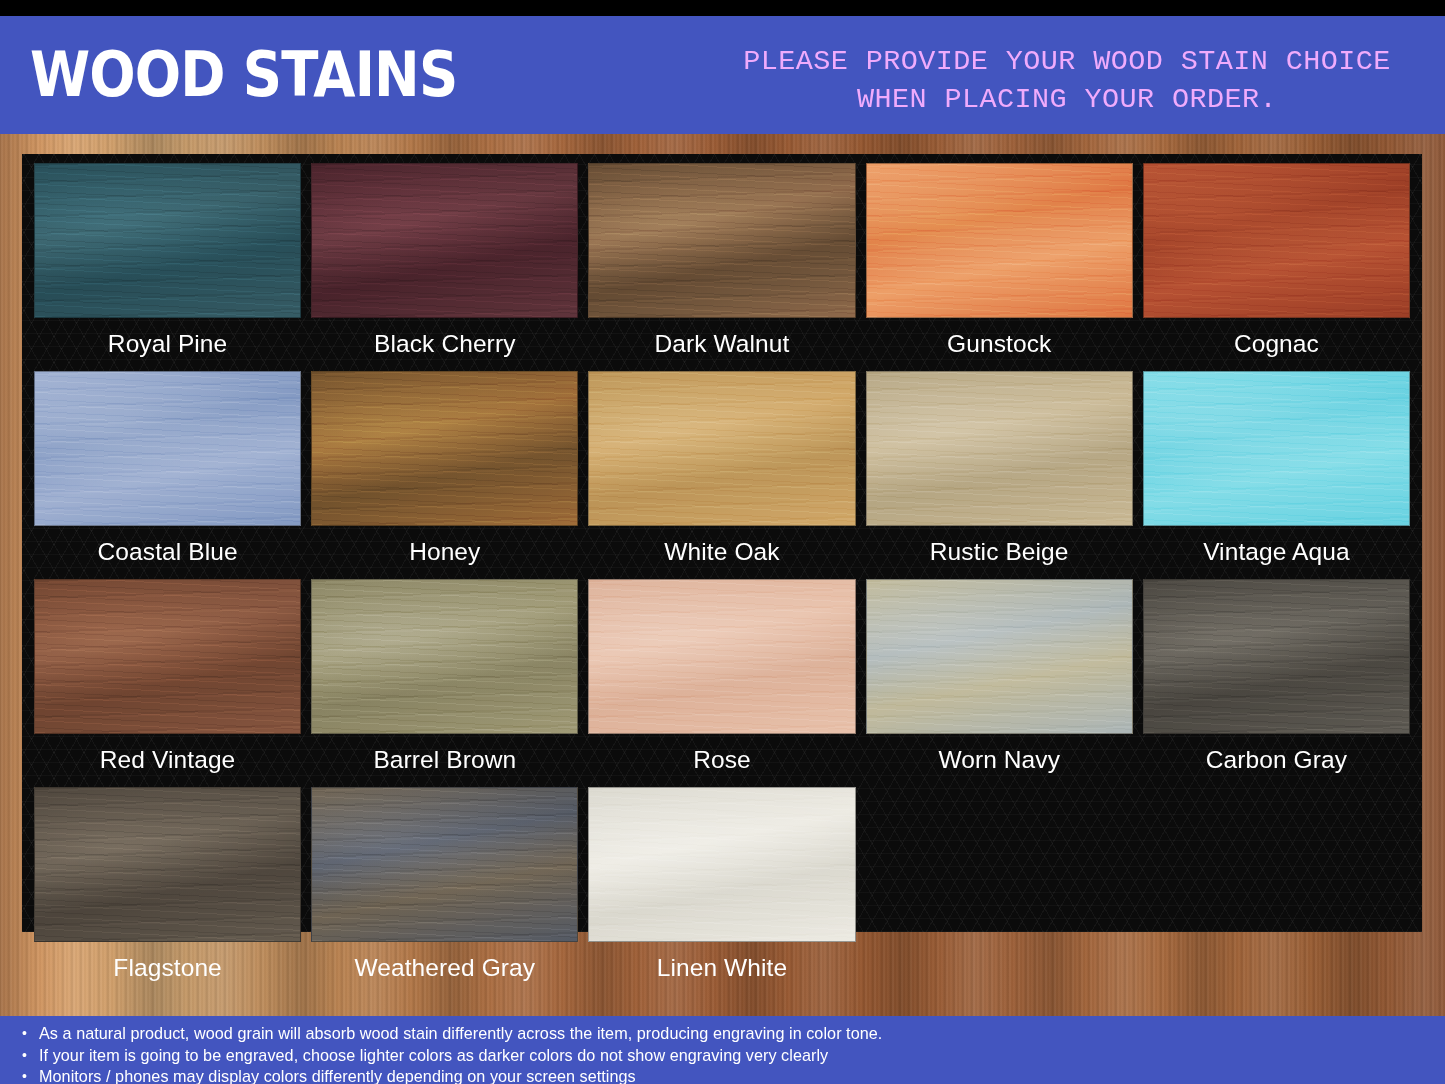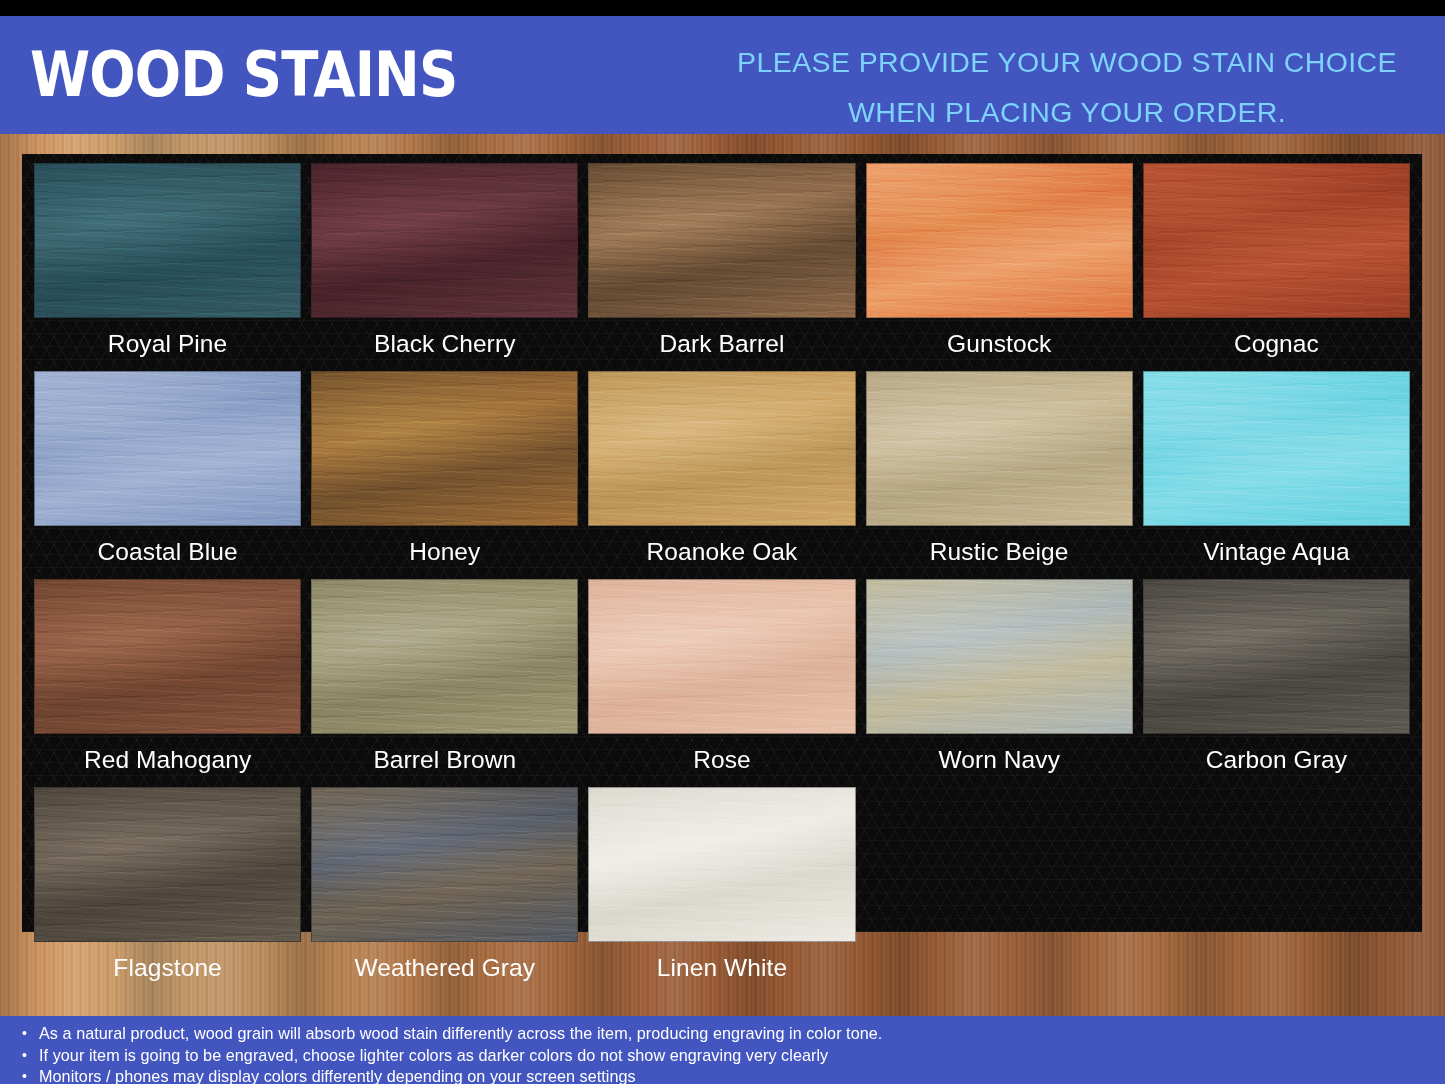--- a/index.html
+++ b/index.html
@@ -44,29 +44,29 @@
     transform: scaleX(0.88);
     transform-origin: left center;
     white-space: nowrap;
   }
 
   .header-note {
     position: absolute;
     right: 38px;
     top: 27px;
     width: 680px;
-    color: #7dd3fc;
-    font-family: Liberation Sans, sans-serif;
+    color: #f0abfc;
+    font-family: Liberation Mono, monospace;
     font-size: 28.5px;
     line-height: 38px;
     letter-spacing: 0.4px;
     text-align: center;
     text-transform: uppercase;
   }
-  .header-note .nl2 { display: block; margin-top: 12px; }
+  .header-note .nl2 { display: block; }
 
   
   .wood-bg {
     position: absolute;
     top: 112px; left: 0;
     width: 1445px;
     height: 910px;
     background:
       repeating-linear-gradient(90deg,
         rgba(0,0,0,0.11) 0px,
@@ -246,53 +246,53 @@
         <div class="cell">
           <div class="swatch" style="background: linear-gradient(168deg, rgb(43, 85, 96) 0%, rgb(60, 102, 112) 38%, rgb(43, 85, 96) 63%, rgb(60, 102, 112) 100%);"></div>
           <div class="label">Royal Pine</div>
         </div>
         <div class="cell">
           <div class="swatch" style="background: linear-gradient(168deg, rgb(80, 38, 47) 0%, rgb(107, 58, 66) 38%, rgb(80, 38, 47) 63%, rgb(107, 58, 66) 100%);"></div>
           <div class="label">Black Cherry</div>
         </div>
         <div class="cell">
           <div class="swatch" style="background: linear-gradient(168deg, rgb(110, 82, 56) 0%, rgb(154, 118, 84) 38%, rgb(110, 82, 56) 63%, rgb(154, 118, 84) 100%);"></div>
-          <div class="label">Dark Barrel</div>
+          <div class="label">Dark Walnut</div>
         </div>
         <div class="cell">
           <div class="swatch" style="background: linear-gradient(168deg, rgb(239, 168, 116) 0%, rgb(226, 131, 74) 38%, rgb(239, 168, 116) 63%, rgb(226, 131, 74) 100%);"></div>
           <div class="label">Gunstock</div>
         </div>
         <div class="cell">
           <div class="swatch" style="background: linear-gradient(168deg, rgb(189, 90, 56) 0%, rgb(165, 69, 42) 38%, rgb(189, 90, 56) 63%, rgb(165, 69, 42) 100%);"></div>
           <div class="label">Cognac</div>
         </div>
         <div class="cell">
           <div class="swatch" style="background: linear-gradient(168deg, rgb(169, 184, 214) 0%, rgb(143, 163, 200) 38%, rgb(169, 184, 214) 63%, rgb(143, 163, 200) 100%);"></div>
           <div class="label">Coastal Blue</div>
         </div>
         <div class="cell">
           <div class="swatch" style="background: linear-gradient(168deg, rgb(126, 90, 49) 0%, rgb(168, 121, 63) 38%, rgb(126, 90, 49) 63%, rgb(168, 121, 63) 100%);"></div>
           <div class="label">Honey</div>
         </div>
         <div class="cell">
           <div class="swatch" style="background: linear-gradient(168deg, rgb(194, 158, 97) 0%, rgb(214, 177, 118) 38%, rgb(194, 158, 97) 63%, rgb(214, 177, 118) 100%);"></div>
-          <div class="label">Roanoke Oak</div>
+          <div class="label">White Oak</div>
         </div>
         <div class="cell">
           <div class="swatch" style="background: linear-gradient(168deg, rgb(188, 174, 142) 0%, rgb(207, 192, 160) 38%, rgb(188, 174, 142) 63%, rgb(207, 192, 160) 100%);"></div>
           <div class="label">Rustic Beige</div>
         </div>
         <div class="cell">
           <div class="swatch" style="background: linear-gradient(168deg, rgb(143, 224, 234) 0%, rgb(118, 214, 228) 38%, rgb(143, 224, 234) 63%, rgb(118, 214, 228) 100%);"></div>
           <div class="label">Vintage Aqua</div>
         </div>
         <div class="cell">
           <div class="swatch" style="background: linear-gradient(168deg, rgb(123, 75, 53) 0%, rgb(147, 96, 71) 38%, rgb(123, 75, 53) 63%, rgb(147, 96, 71) 100%);"></div>
-          <div class="label">Red Mahogany</div>
+          <div class="label">Red Vintage</div>
         </div>
         <div class="cell">
           <div class="swatch" style="background: linear-gradient(168deg, rgb(147, 142, 109) 0%, rgb(169, 164, 132) 38%, rgb(147, 142, 109) 63%, rgb(169, 164, 132) 100%);"></div>
           <div class="label">Barrel Brown</div>
         </div>
         <div class="cell">
           <div class="swatch" style="background: linear-gradient(168deg, rgb(224, 184, 162) 0%, rgb(235, 200, 180) 38%, rgb(224, 184, 162) 63%, rgb(235, 200, 180) 100%);"></div>
           <div class="label">Rose</div>
         </div>
         <div class="cell">

